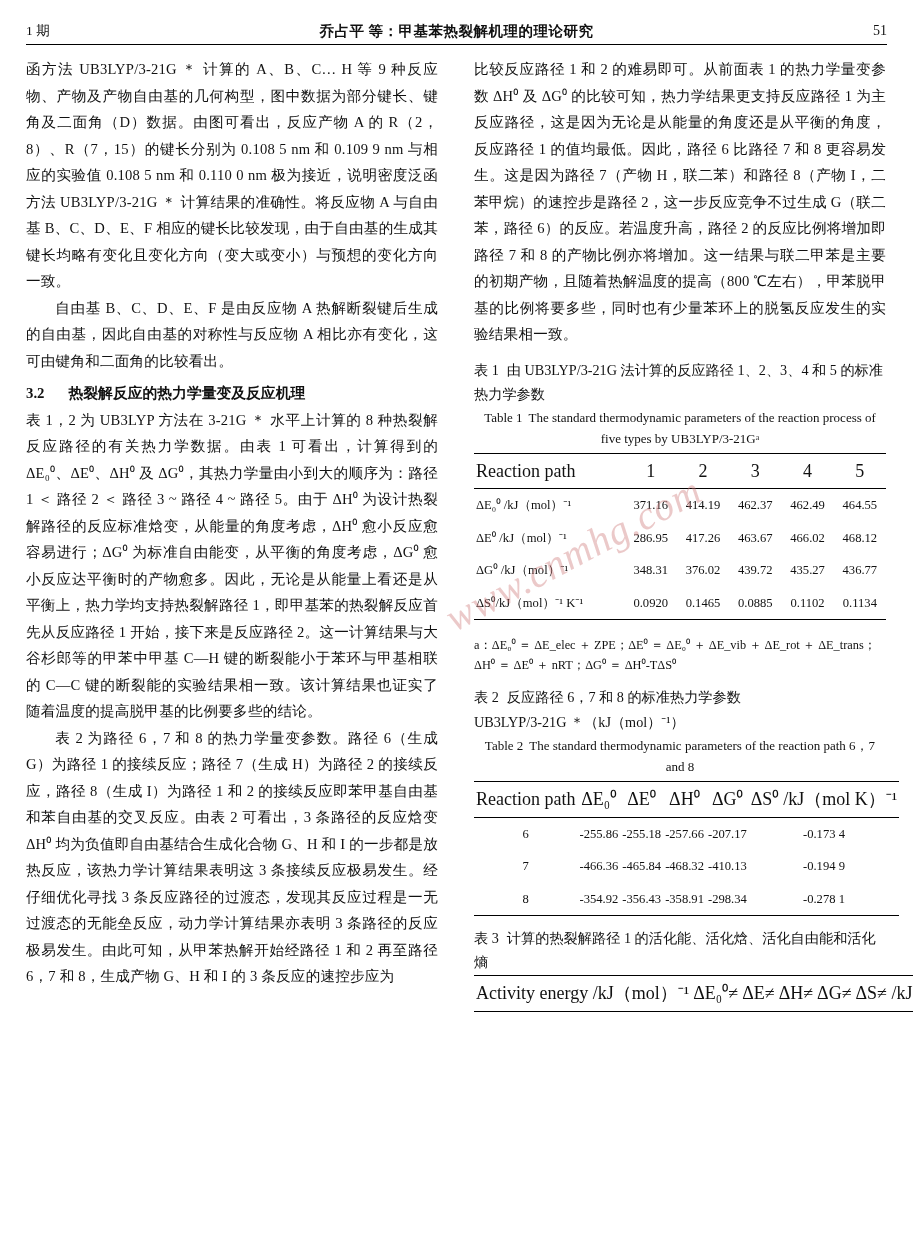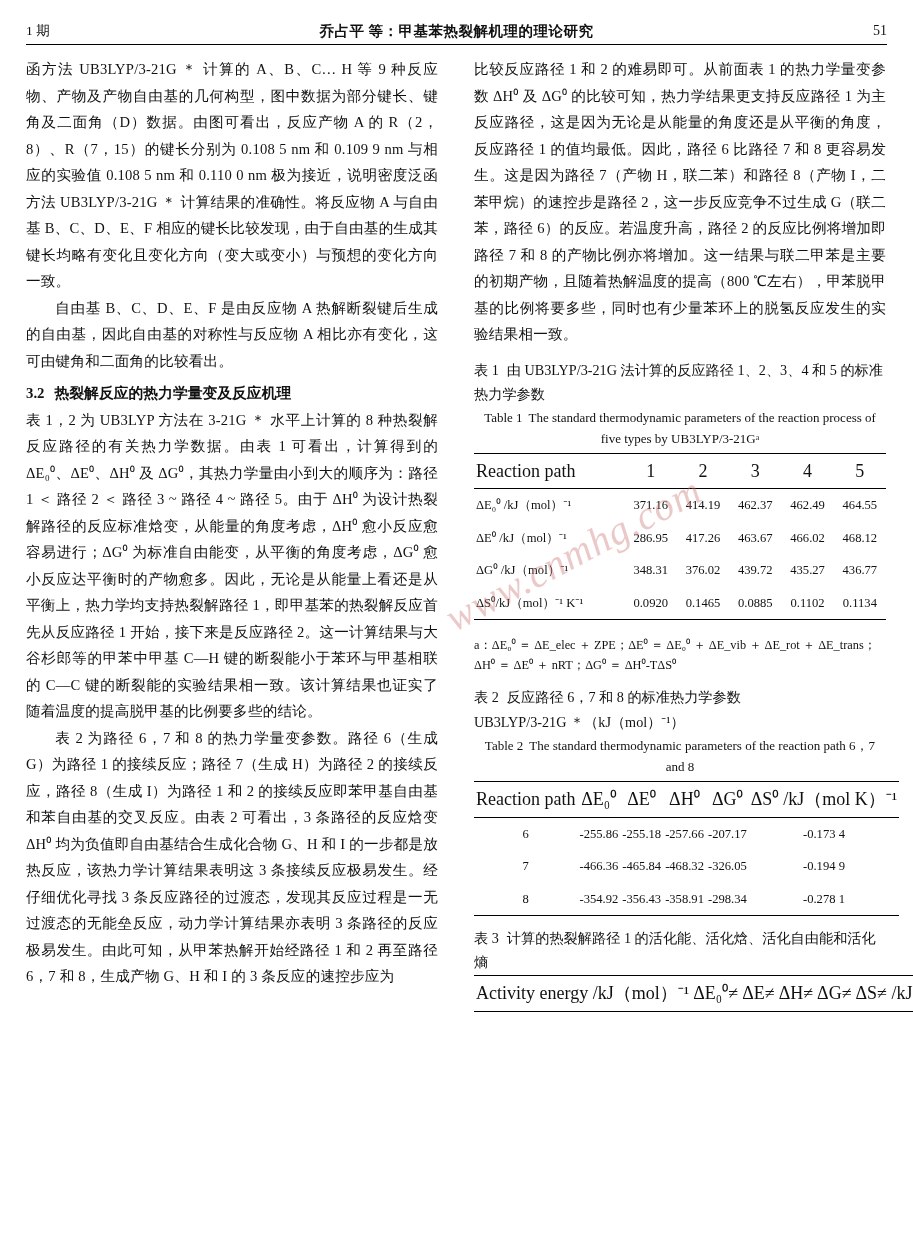--- a/index.html
+++ b/index.html
@@ -76,21 +76,21 @@
     text-indent: 0;
     letter-spacing: 0.2px;
   }
   p.body.indent { text-indent: 2em; }
 
   .sec-head {
     margin: 6px 0 0 0;
     font-weight: bold;
     font-size: 14.8px;
   }
-  .sec-head .num { margin-right: 10px; }
+  .sec-head .num { margin-right: 24px; }
 
   
   .tbl-block { margin-top: 10px; }
   .tbl-title-cn {
     text-align: left;
     font-size: 14.2px;
     line-height: 24px;
     margin-bottom: 1px;
   }
   .tbl-title-cn .tnum { margin-right: 8px; }
@@ -261,21 +261,21 @@
             <td>-255.18</td>
             <td>-257.66</td>
             <td>-207.17</td>
             <td>-0.173 4</td>
           </tr>
           <tr>
             <td>7</td>
             <td>-466.36</td>
             <td>-465.84</td>
             <td>-468.32</td>
-            <td>-326.05</td>
+            <td>-410.13</td>
             <td>-0.194 9</td>
           </tr>
           <tr>
             <td>8</td>
             <td>-354.92</td>
             <td>-356.43</td>
             <td>-358.91</td>
             <td>-298.34</td>
             <td>-0.278 1</td>
           </tr>

